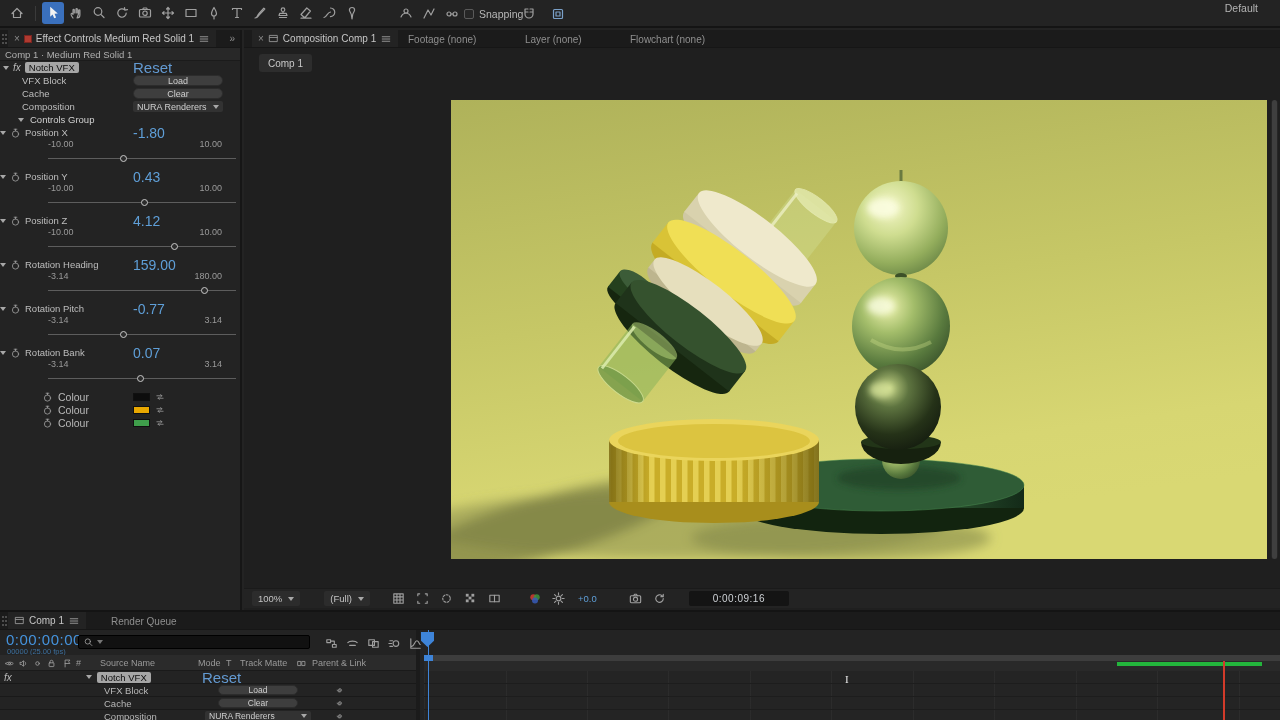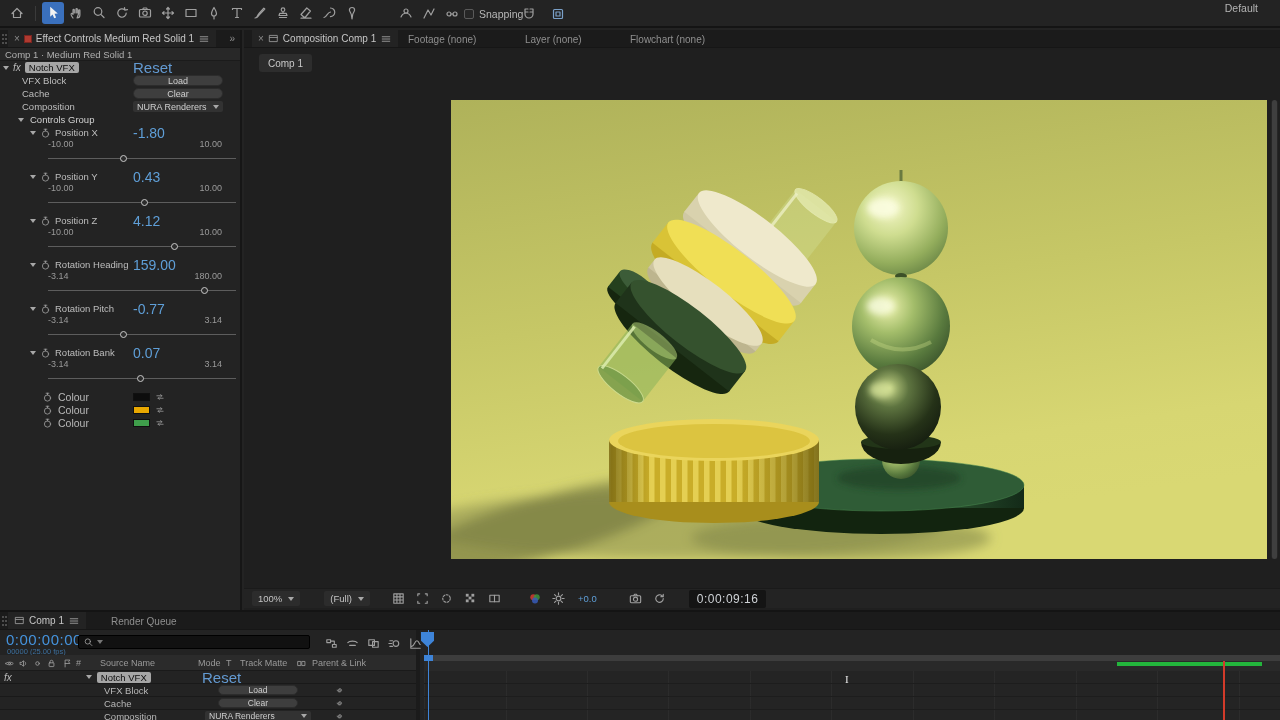--- a/index.html
+++ b/index.html
@@ -32,42 +32,42 @@
 .ec-breadcrumb{height:13px;background:#282828;border-bottom:1px solid #1b1b1b;display:flex;align-items:center;padding-left:5px;font-size:9.5px;color:#b0b0b0}
 .ec-row{position:relative;height:13px;display:flex;align-items:center}
 .fx{font-style:italic;color:#b8b8b8;font-size:10px}
 .selbox{background:#a6a6a6;color:#0d0d0d;border-radius:2px;padding:0 4px;font-size:9.5px;line-height:11px}
 .resetlink{position:absolute;left:133px;color:#639ad2;font-size:15px}
 .lblind{position:absolute;left:22px;font-size:9.5px;color:#bebebe}
 .pill{position:absolute;left:133px;width:90px;height:11px;background:#3e3e3e;border:1px solid #2c2c2c;border-radius:6px;color:#cfcfcf;font-size:9px;display:flex;align-items:center;justify-content:center}
 .dd{position:absolute;left:133px;width:90px;height:11px;background:#323232;border-radius:2px;display:flex;align-items:center;justify-content:space-between;padding:0 4px;font-size:9px;color:#cfcfcf}
 .grouplbl{margin-left:6px;color:#d0d0d0;font-size:9.5px}
 .ec-param{position:relative;height:44px}
-.prow{position:relative;height:13px;display:flex;align-items:center;padding-left:30px;gap:4px}
+.prow{position:relative;height:13px;display:flex;align-items:center;gap:4px}
 .plabel{font-size:9.5px;color:#bebebe}
 .pvalue{position:absolute;left:133px;color:#5f9fd8;font-size:14px}
 .prange{margin-left:48px;width:174px;height:13px;display:flex;justify-content:space-between;font-size:9px;color:#9a9a9a}
 .pslider{position:relative;margin-left:48px;width:188px;height:14px}
 .ptrack{position:absolute;left:0;right:0;top:6px;height:1px;background:#5d5d5d}
 .phandle{position:absolute;top:3px;width:7px;height:7px;border:1.2px solid #c9c9c9;border-radius:50%;background:#2c2c2c}
 .ec-colour{position:relative;height:13px;display:flex;align-items:center;padding-left:42px;gap:5px}
 .swatch{position:absolute;left:133px;width:17px;height:8px;border:1px solid #101010}
 .swapic{position:absolute;left:154px}
 
 #viewer{position:absolute;left:244px;top:30px;width:1036px;height:580px;background:#1f1f1f}
 .viewer-body{position:relative;width:100%;height:562px;background:#1f1f1f}
 .comp-chip{position:absolute;left:15px;top:6px;height:18px;background:#2d2d2d;border-radius:3px;display:flex;align-items:center;padding:0 9px;font-size:10px;color:#c8c8c8}
 #render{position:absolute;left:207px;top:52px;width:816px;height:459px;display:block}
 .vscroll{position:absolute;right:2px;top:52px;width:7px;height:459px;background:#262626;border-radius:3px}
 .vthumb{position:absolute;left:1px;top:0;width:5px;height:100%;background:#3f3f3f;border-radius:3px}
 .vbar{position:absolute;left:0;top:540px;width:100%;height:20px;display:flex;align-items:center;padding-left:8px;gap:6px;background:#232323;border-top:1px solid #1a1a1a}
 .vdd{height:15px;background:#2c2c2c;border-radius:2px;display:flex;align-items:center;gap:6px;padding:0 6px;font-size:9.5px;color:#c4c4c4}
 .vicon{width:18px;height:16px;display:flex;align-items:center;justify-content:center}
 .exposure{color:#5f9fd8;font-size:9.5px;margin:0 4px}
-.tc-chip{background:#141414;border-radius:2px;padding:2px 8px;color:#ced2d6;font-size:12px;letter-spacing:.5px}
+.tc-chip{background:#141414;border-radius:2px;padding:2px 24px;color:#ced2d6;font-size:10px;letter-spacing:.5px}
 
 #timeline{position:absolute;left:0;top:610px;width:1280px;height:110px;background:#232323;border-top:2px solid #141414}
 .tl-body{position:relative;height:91px}
 .tl-left{position:absolute;left:0;top:0;width:420px;height:100%;border-right:4px solid #1b1b1b;background:#232323}
 .tl-tc{position:absolute;left:6px;top:1px;font-size:15px;color:#4593dd;letter-spacing:.5px}
 .tl-frame{position:absolute;left:7px;top:17px;font-size:7.5px;color:#3c6f9d}
 .searchbox{position:absolute;left:78px;top:5px;width:232px;height:14px;background:#111;border:1px solid #000;border-radius:2px;display:flex;align-items:center;gap:3px;padding:0 4px}
 .searchbox input{flex:1;background:transparent;border:none;outline:none;color:#ccc;font-size:9px}
 .tl-icons{position:absolute;left:322px;top:5px;display:flex;gap:3px}
 .tl-header{position:absolute;left:0;top:25px;width:100%;height:16px;background:#2b2b2b;border-bottom:1px solid #1a1a1a;font-size:9px;color:#9a9a9a}

